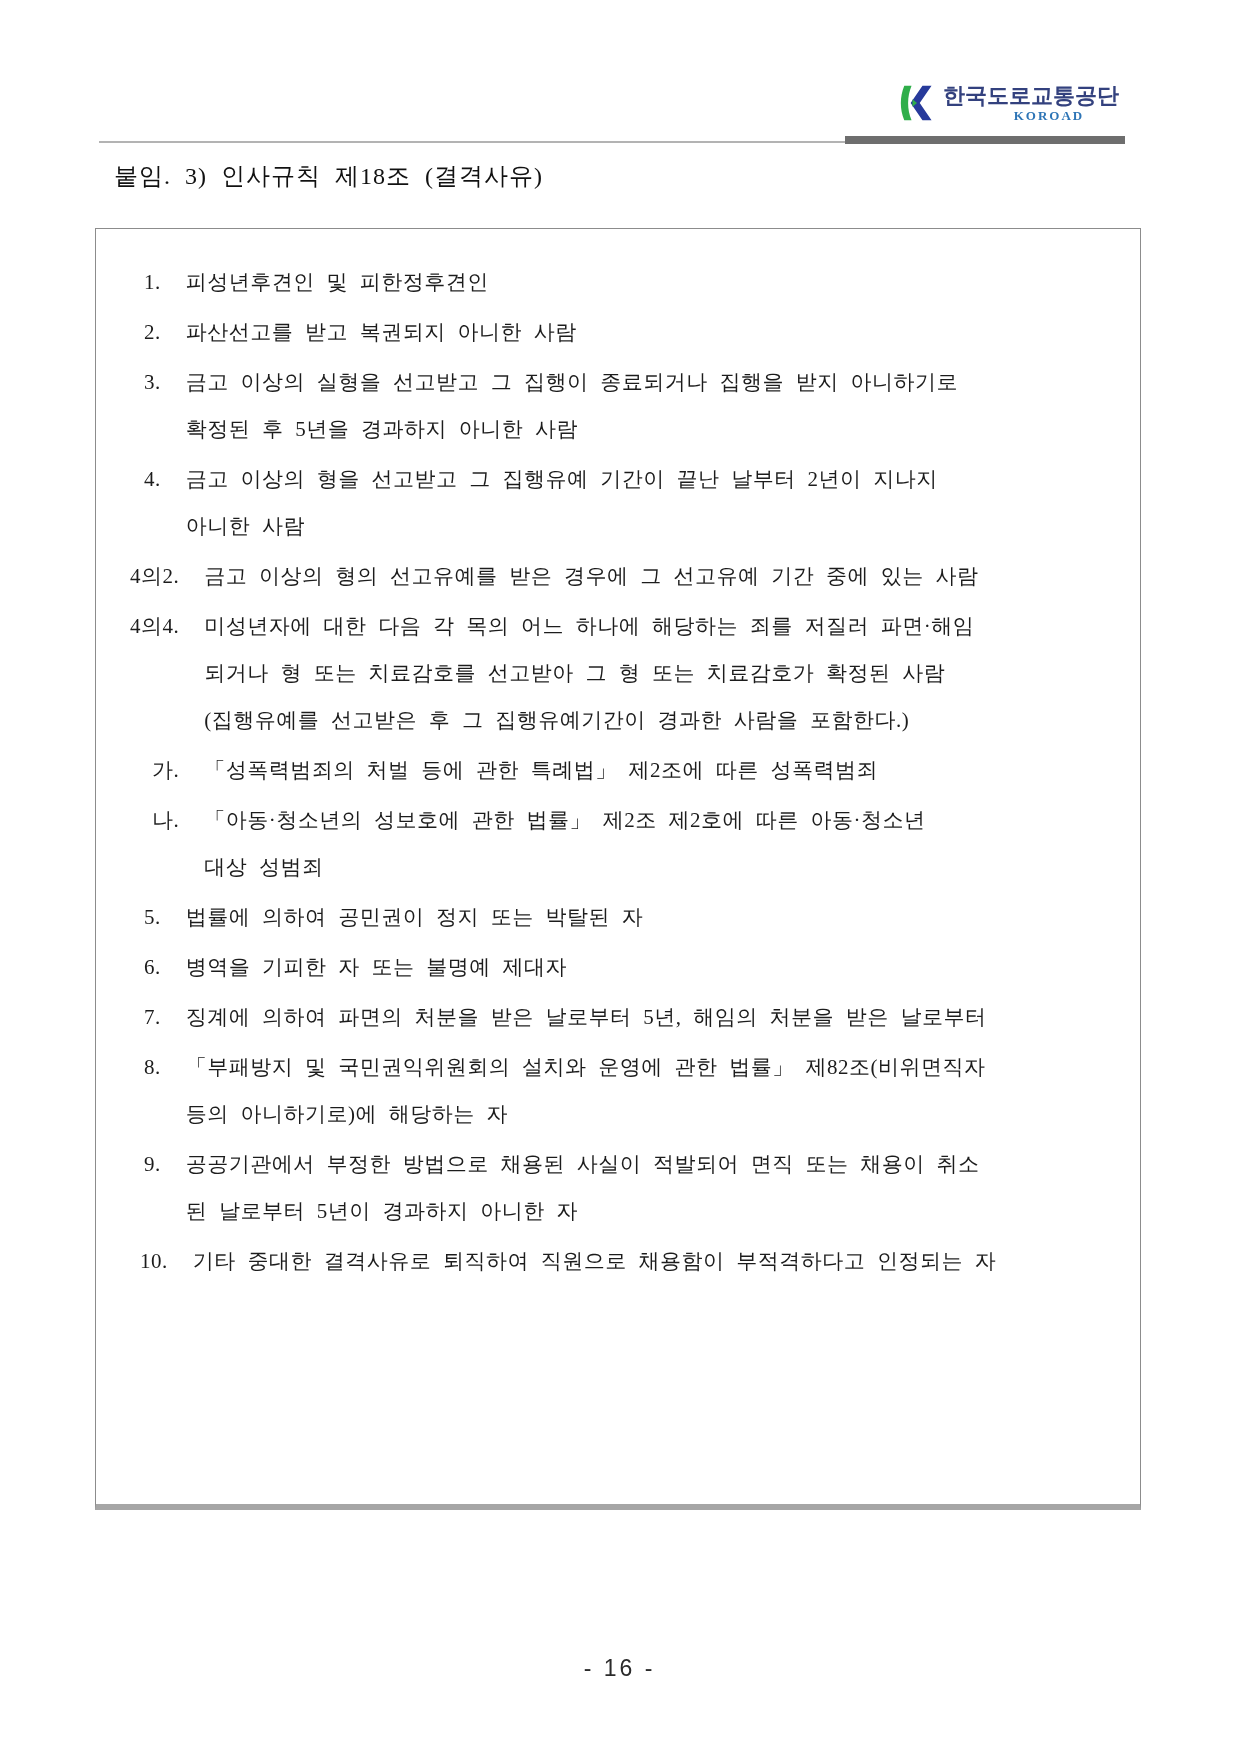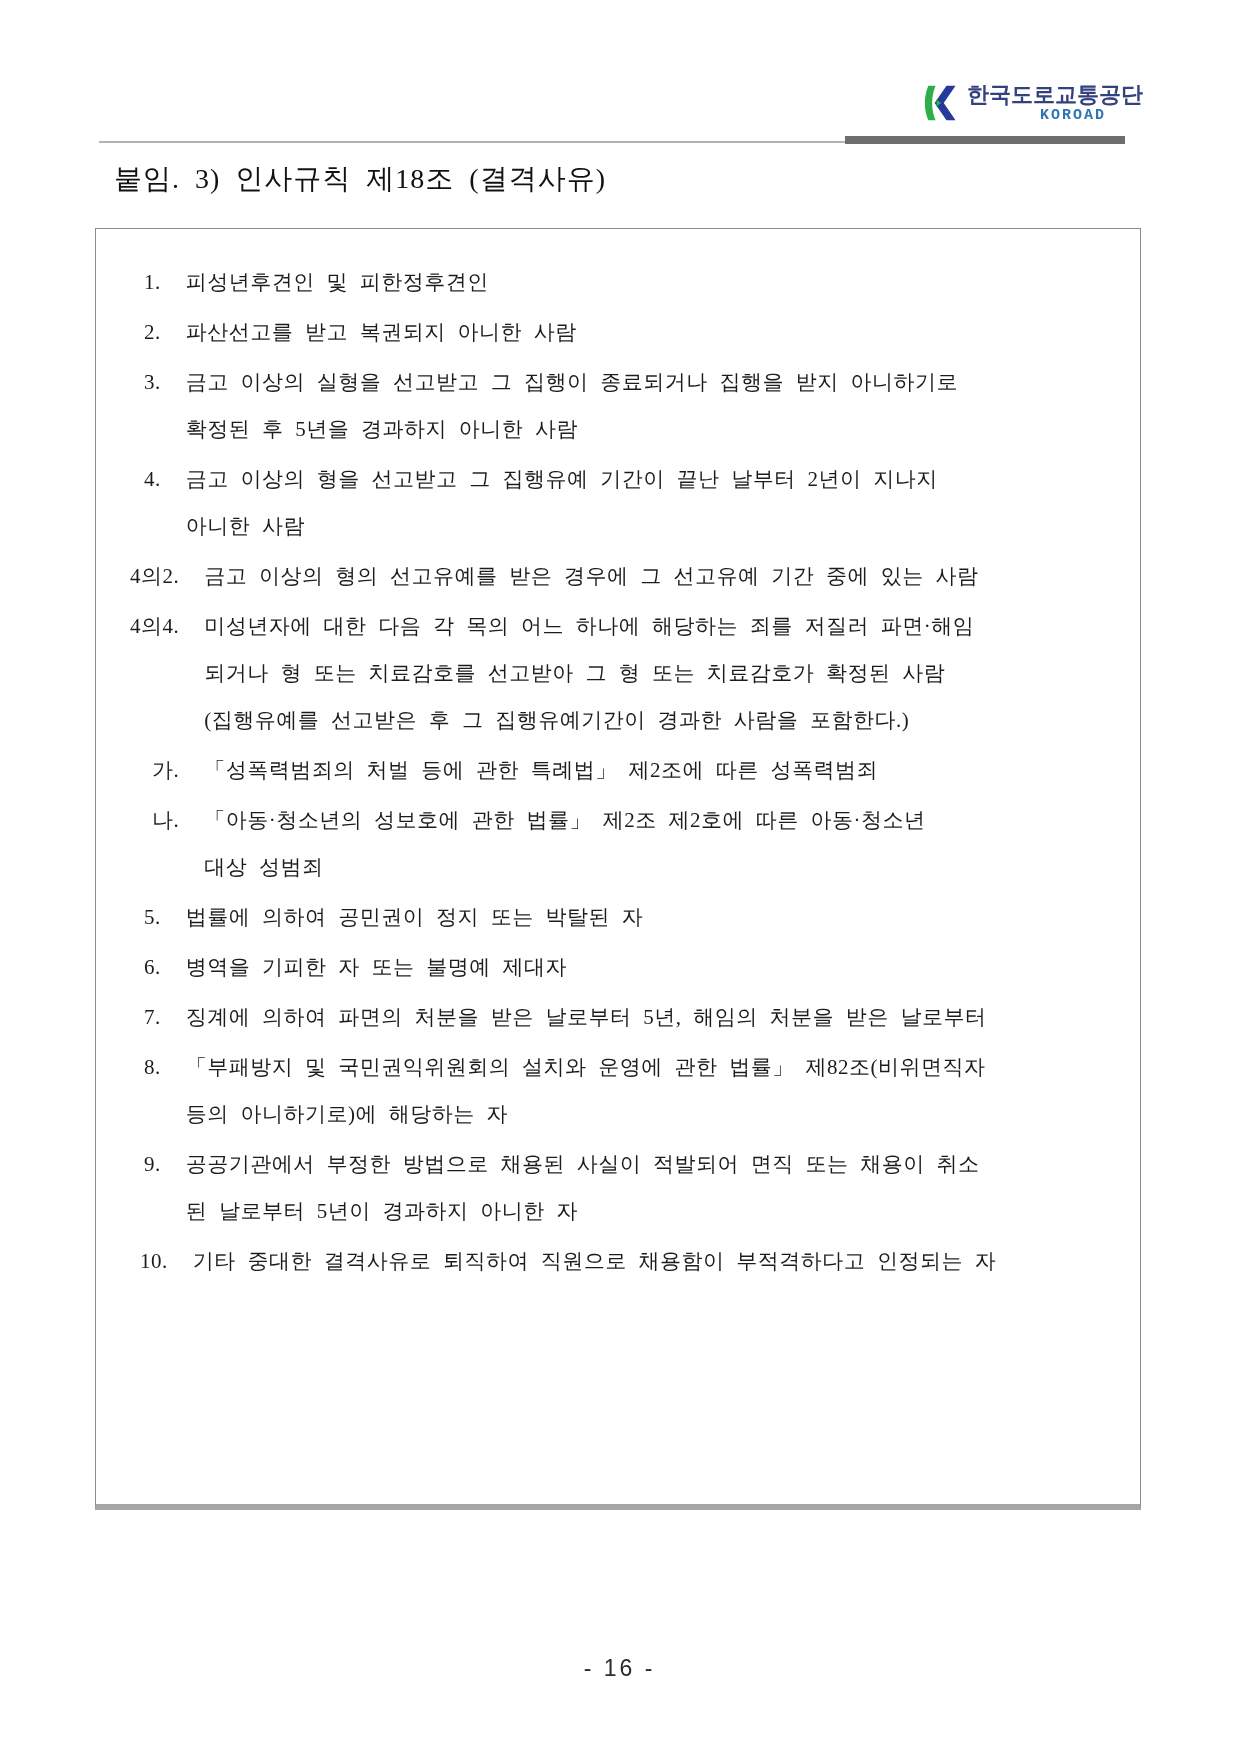--- a/index.html
+++ b/index.html
@@ -7,46 +7,46 @@
     position:relative;
     width:1239px;height:1752px;
     background:#ffffff;
     font-family:"Liberation Serif","DejaVu Serif",serif;
     color:#1c1c1c;
     overflow:hidden;
     margin:0 auto;
   }
   
   .logo{
-    position:absolute;top:84px;right:96px;
-    display:flex;align-items:flex-start;gap:6px;
+    position:absolute;top:84px;right:120px;
+    display:flex;align-items:flex-end;gap:6px;
   }
   .logo-icon{display:block;}
   .logo-text{display:flex;flex-direction:column;align-items:center;line-height:1;}
   .logo-name{
     font-family:"Liberation Sans","DejaVu Sans",sans-serif;
     font-weight:bold;font-size:22px;letter-spacing:0px;color:#33417e;
   }
   .logo-latin{
-    font-family:Liberation Mono, monospace;
-    font-weight:bold;font-size:15px;letter-spacing:2px;color:#2e75b6;
+    font-family:Liberation Serif, serif;
+    font-weight:bold;font-size:13px;letter-spacing:2px;color:#2e75b6;
     margin-top:2px;transform:translateX(18px);
   }
   .rule-thin{
     position:absolute;top:141px;left:99px;width:1026px;height:2px;
     background:#b3b3b3;
   }
   .rule-dark{
     position:absolute;top:136px;left:845px;width:280px;height:8px;
     background:#6e6e6e;
   }
   
   .doc-title{
     position:absolute;top:160px;left:114px;
-    font-size:28px;letter-spacing:1px;word-spacing:7px;color:#111;
+    font-size:24px;letter-spacing:1px;word-spacing:7px;color:#111;
     white-space:nowrap;
   }
   
   .rules-box{
     position:absolute;top:228px;left:95px;
     width:1046px;height:1282px;
     border:1px solid #8c8c8c;
     border-bottom:6px solid #a6a6a6;
     box-sizing:border-box;
     background:#fff;

